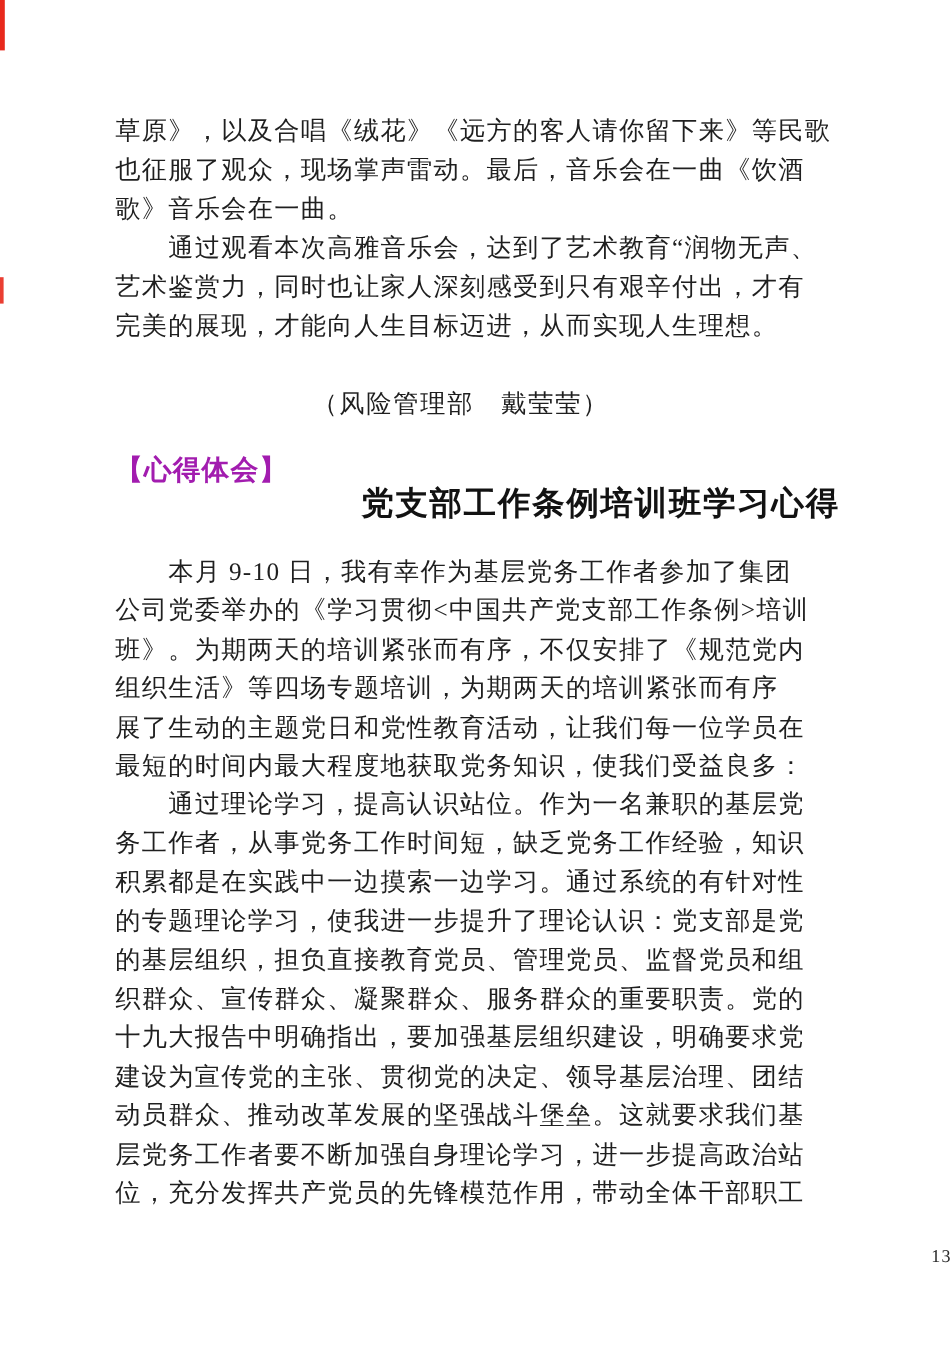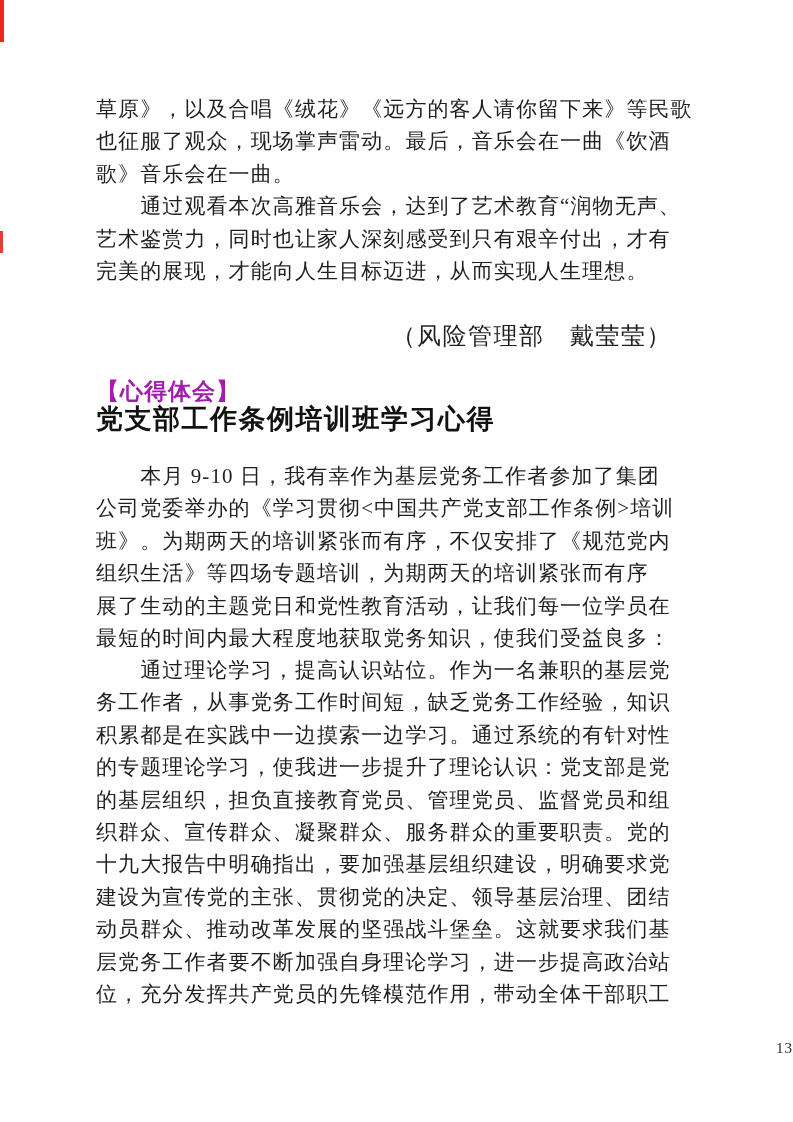--- a/index.html
+++ b/index.html
@@ -36,40 +36,40 @@
     font-size: 21px;
     letter-spacing: 1.1px;
     white-space: pre;
     color: #1f1f1f;
   }
   .article1 { top: 93px; }
   .attribution {
     top: 320px;
     height: 32.4px;
     line-height: 32.4px;
-    font-size: 24px;
+    font-size: 21px;
     letter-spacing: 1.5px;
-    text-align: right;
+    text-align: center;
     padding-right: 28px;
     box-sizing: border-box;
     white-space: pre;
   }
   .section-tag {
     top: 376px;
     font-size: 23px;
     line-height: 32px;
     font-weight: bold;
     letter-spacing: 1px;
     font-family: "Liberation Serif", "DejaVu Serif", serif;
     color: #a21caf;
   }
   .article-title {
     top: 401px;
     margin: 0;
-    text-align: left;
+    text-align: right;
     font-family: "Liberation Sans", "DejaVu Sans", sans-serif;
     font-weight: 600;
     font-size: 27px;
     line-height: 36px;
     letter-spacing: 1.5px;
     color: #121212;
   }
   .para1 { top: 460px; }
   .para2 { top: 654px; }
   .page-number {

